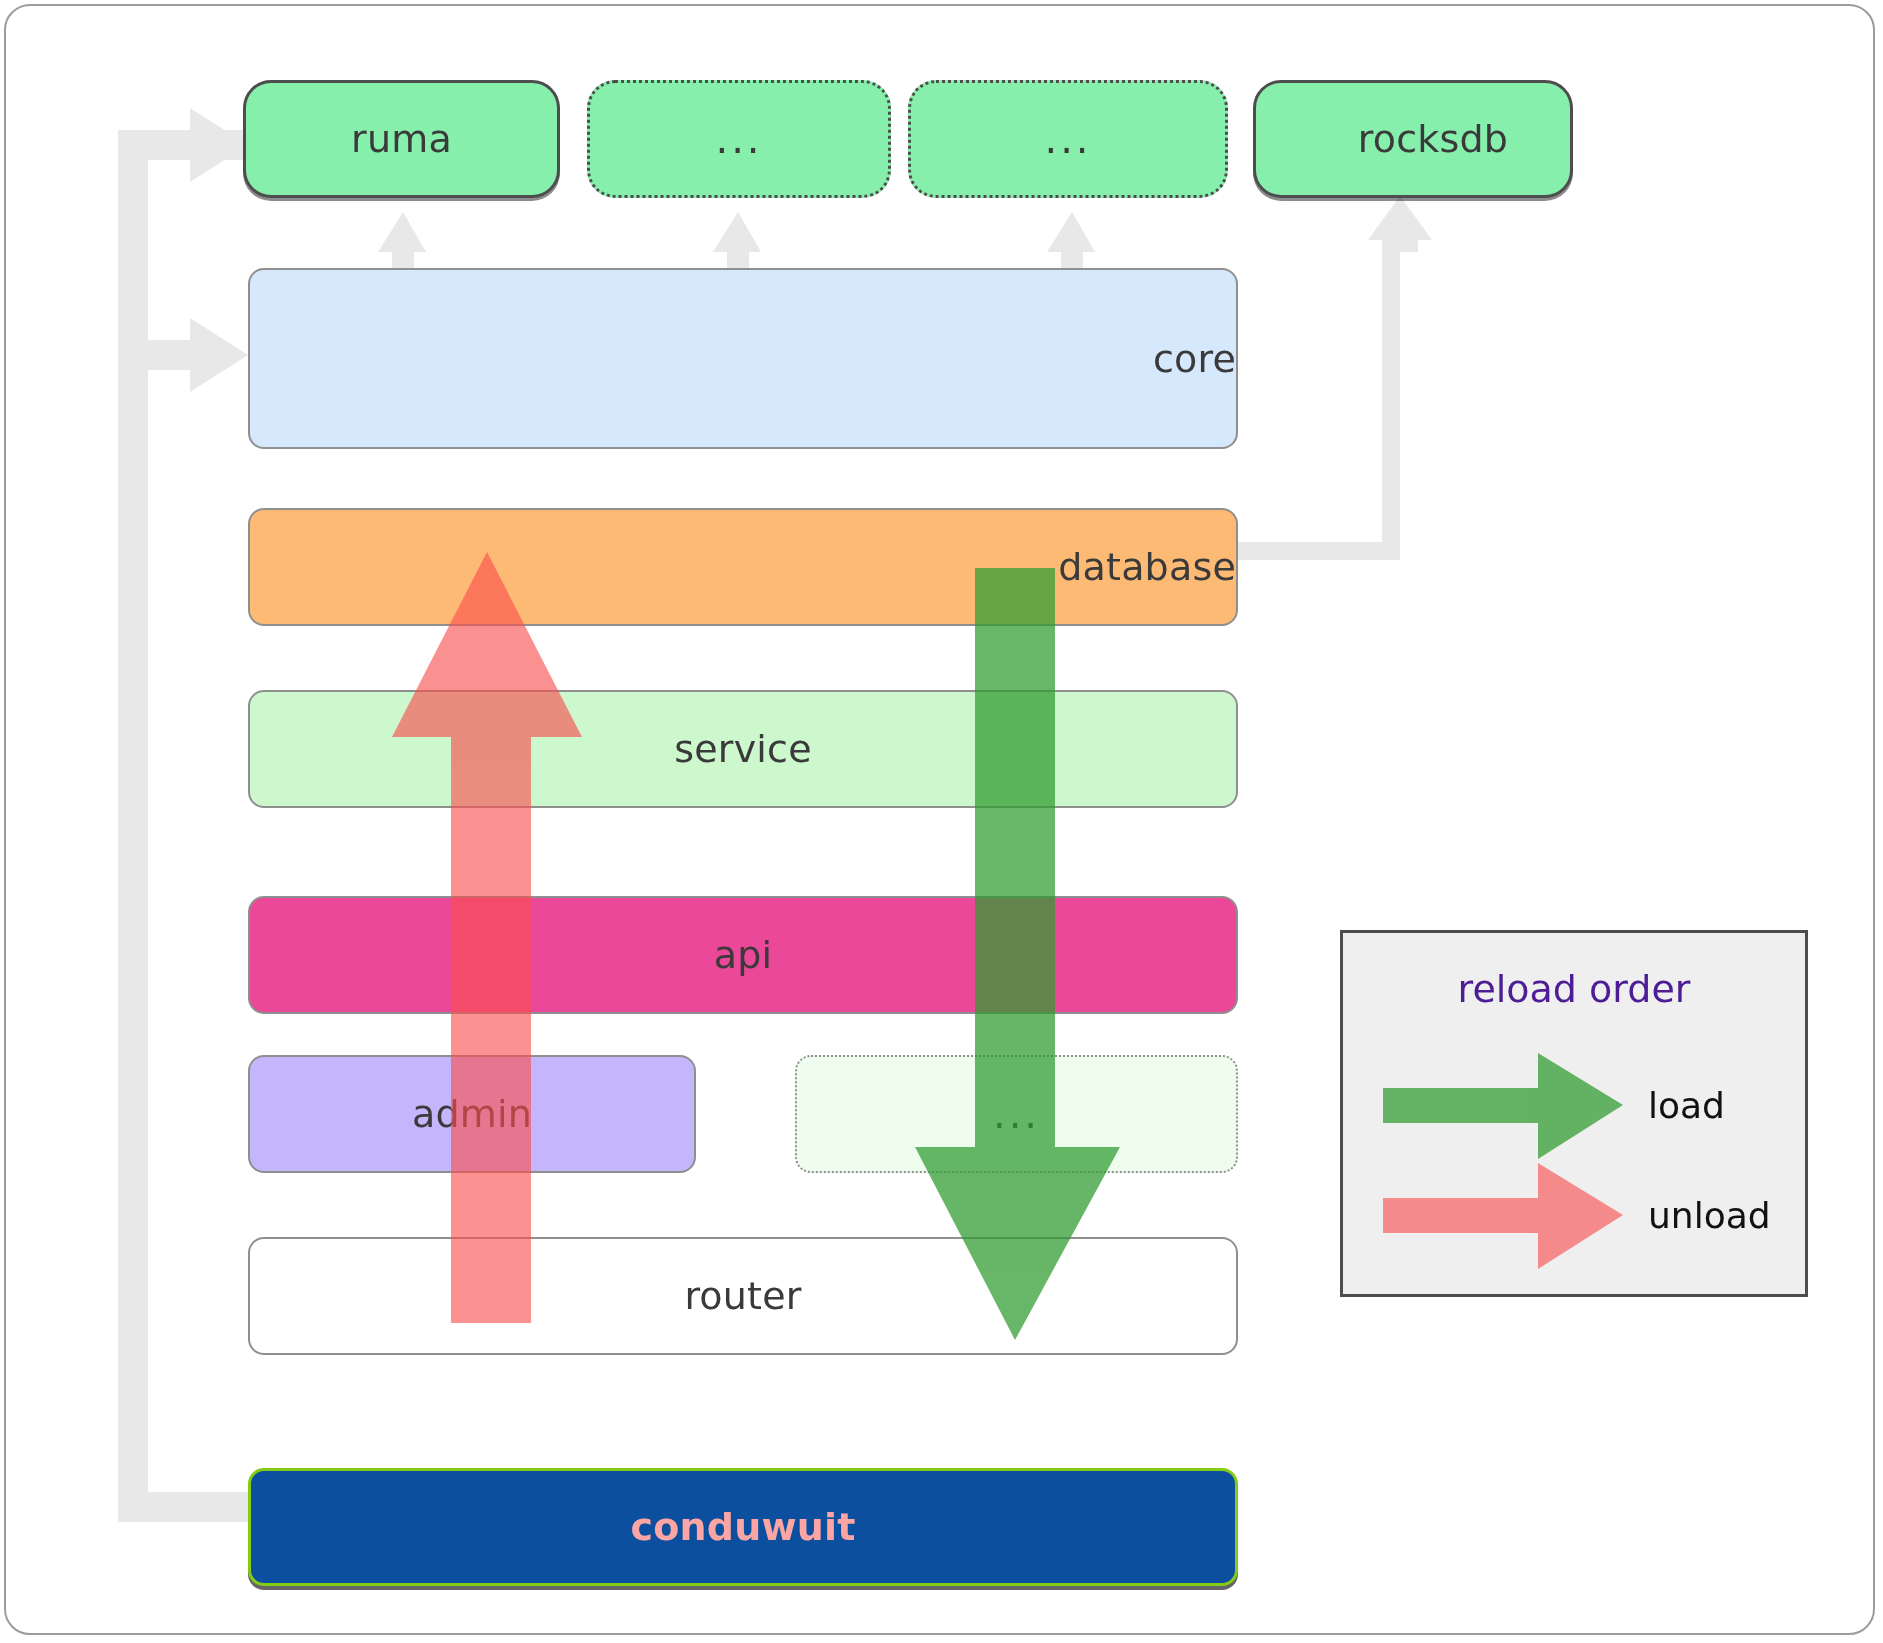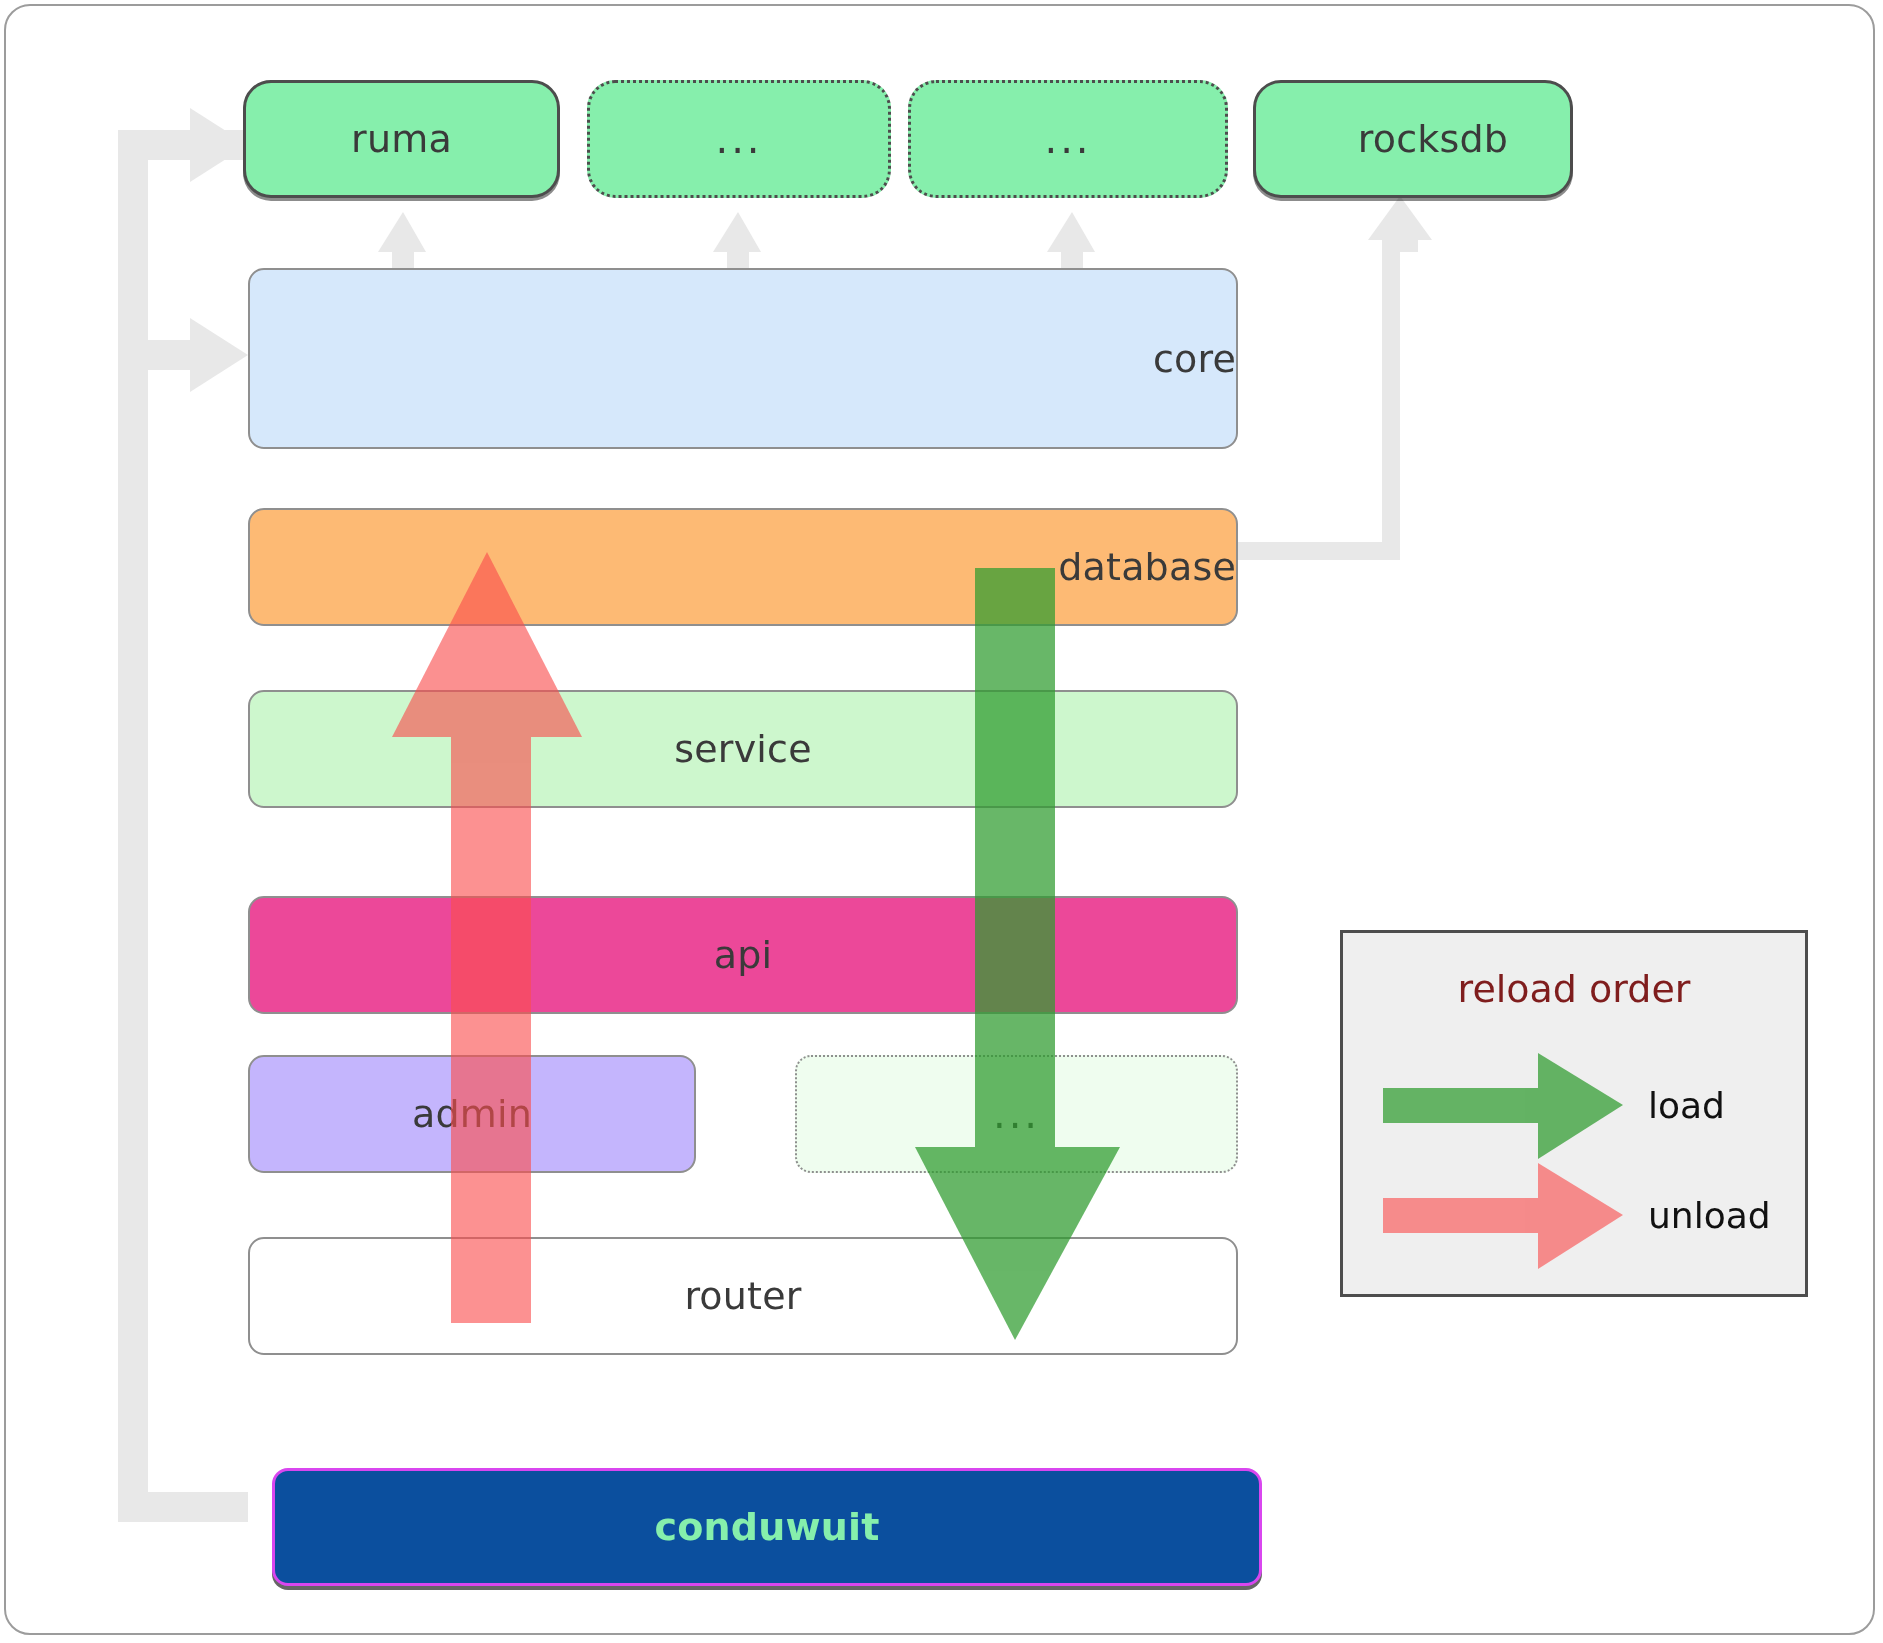--- a/index.html
+++ b/index.html
@@ -65,43 +65,42 @@
   .layer-core     { background: #d6e8fb; }
   .layer-database { background: #fdba74; justify-content: flex-end; }
   .layer-service  { background: #cdf7cd; }
   .layer-api      { background: #ec4899; margin-top: 23px; }
   .layer-admin    { background: #c4b5fd; }
   .layer-dots     { background: #effdef; border: 2px dotted #8f8f8f; }
   .layer-router   { background: #ffffff; }
 
   .root {
     background: #0b4f9e;
-    border: 3px solid #d946ef;
+    border: 3px solid #84cc16;
     border-radius: 16px;
-    color: #86efac;
+    color: #fca5a5;
     font-weight: bold;
     box-shadow: 0 4px 0 rgba(0,0,0,.6);
-    margin-left: 24px;
   }
 
   
   .legend {
     position: absolute;
     background: #efefef;
     border: 3px solid #4d4d4d;
     box-sizing: border-box;
     z-index: 7;
   }
   .legend-title {
     position: absolute;
     left: 0; right: 0;
     top: 34px;
     text-align: center;
     font-size: 38px;
-    color: #7f1d1d;
+    color: #4c1d95;
   }
   .legend-label {
     position: absolute;
     font-size: 36px;
     color: #111;
     white-space: nowrap;
   }
 
   svg.overlay {
     position: absolute;

